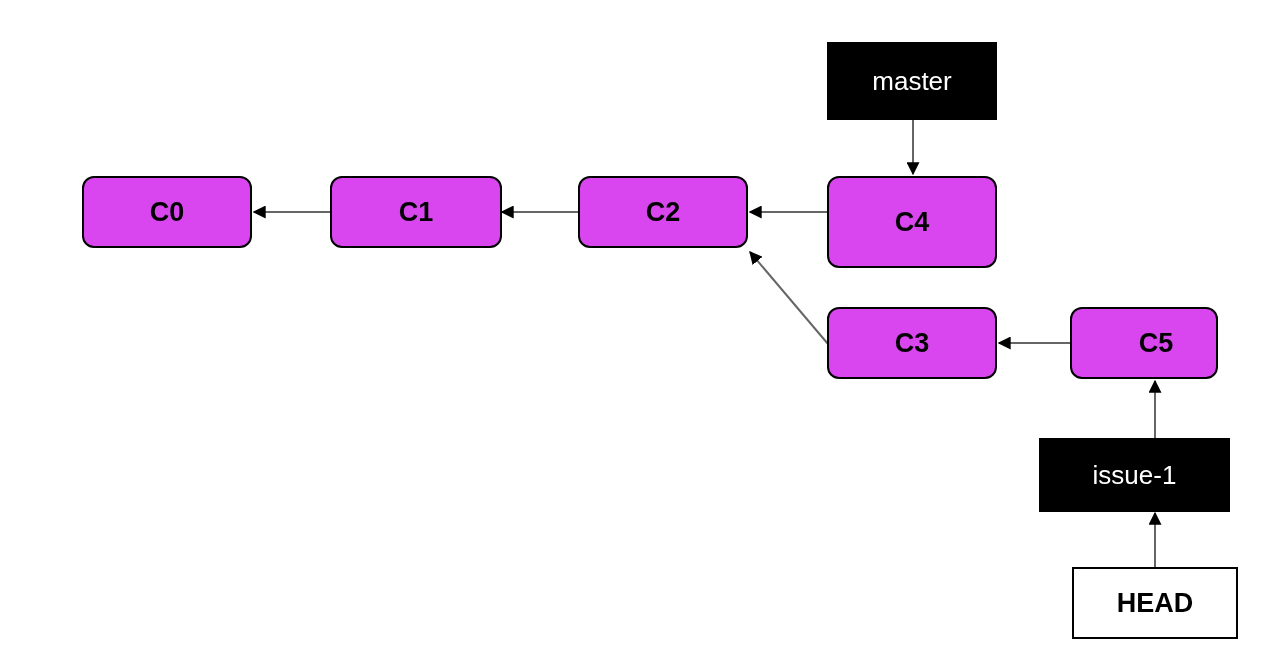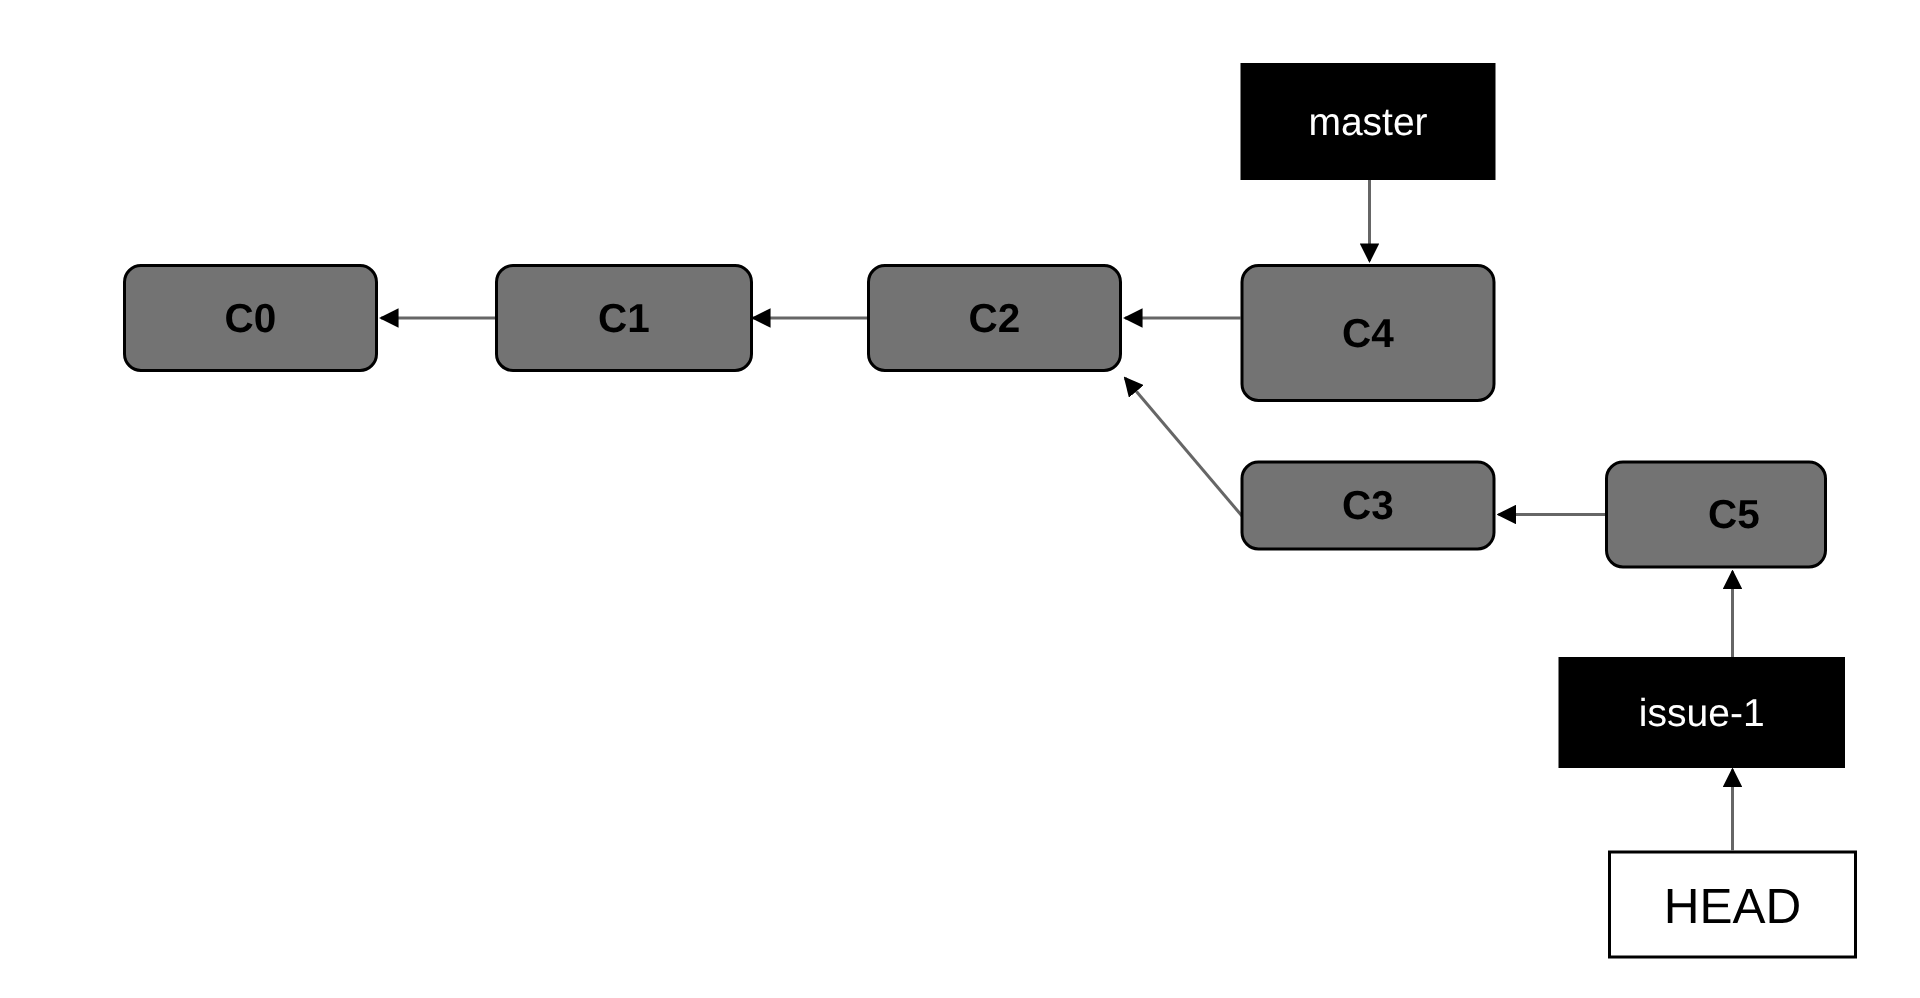--- a/index.html
+++ b/index.html
@@ -29,42 +29,42 @@
   .node {
     position: absolute;
     box-sizing: border-box;
     display: flex;
     align-items: center;
     justify-content: center;
     text-align: center;
     line-height: 1;
   }
   .node.commit {
-    background: #737373;
+    background: #d946ef;
     border: 2px solid #000000;
     border-radius: 12px;
     color: #000000;
     font-weight: bold;
     font-size: 27px;
     justify-content: center;
   }
   .node.branch {
     background: #000000;
     border: none;
     color: #ffffff;
     font-weight: normal;
     font-size: 26px;
   }
   .node.pointer {
     background: #ffffff;
     border: 2px solid #000000;
     border-radius: 0;
     color: #000000;
-    font-weight: normal;
-    font-size: 33px;
+    font-weight: bold;
+    font-size: 27px;
   }
   .node-label {
     display: block;
   }
 </style>
 </head>
 <body>
 
 <div id="canvas">
   <svg id="edges" viewBox="0 0 1280 665" width="1280" height="665" xmlns="http://www.w3.org/2000/svg">
@@ -90,21 +90,21 @@
       </div>
       <div class="node commit" style="left: 330px; top: 176px; width: 172px; height: 72px;">
         <span class="node-label">C1</span>
       </div>
       <div class="node commit" style="left: 578px; top: 176px; width: 170px; height: 72px;">
         <span class="node-label">C2</span>
       </div>
       <div class="node commit" style="left: 827px; top: 176px; width: 170px; height: 92px;">
         <span class="node-label">C4</span>
       </div>
-      <div class="node commit" style="left: 827px; top: 307px; width: 170px; height: 60px;">
+      <div class="node commit" style="left: 827px; top: 307px; width: 170px; height: 72px;">
         <span class="node-label">C3</span>
       </div>
       <div class="node commit" style="left: 1070px; top: 307px; width: 148px; height: 72px; padding-left: 24px;">
         <span class="node-label">C5</span>
       </div>
       <div class="node branch" style="left: 827px; top: 42px; width: 170px; height: 78px;">
         <span class="node-label">master</span>
       </div>
       <div class="node branch" style="left: 1039px; top: 438px; width: 191px; height: 74px;">
         <span class="node-label">issue-1</span>

